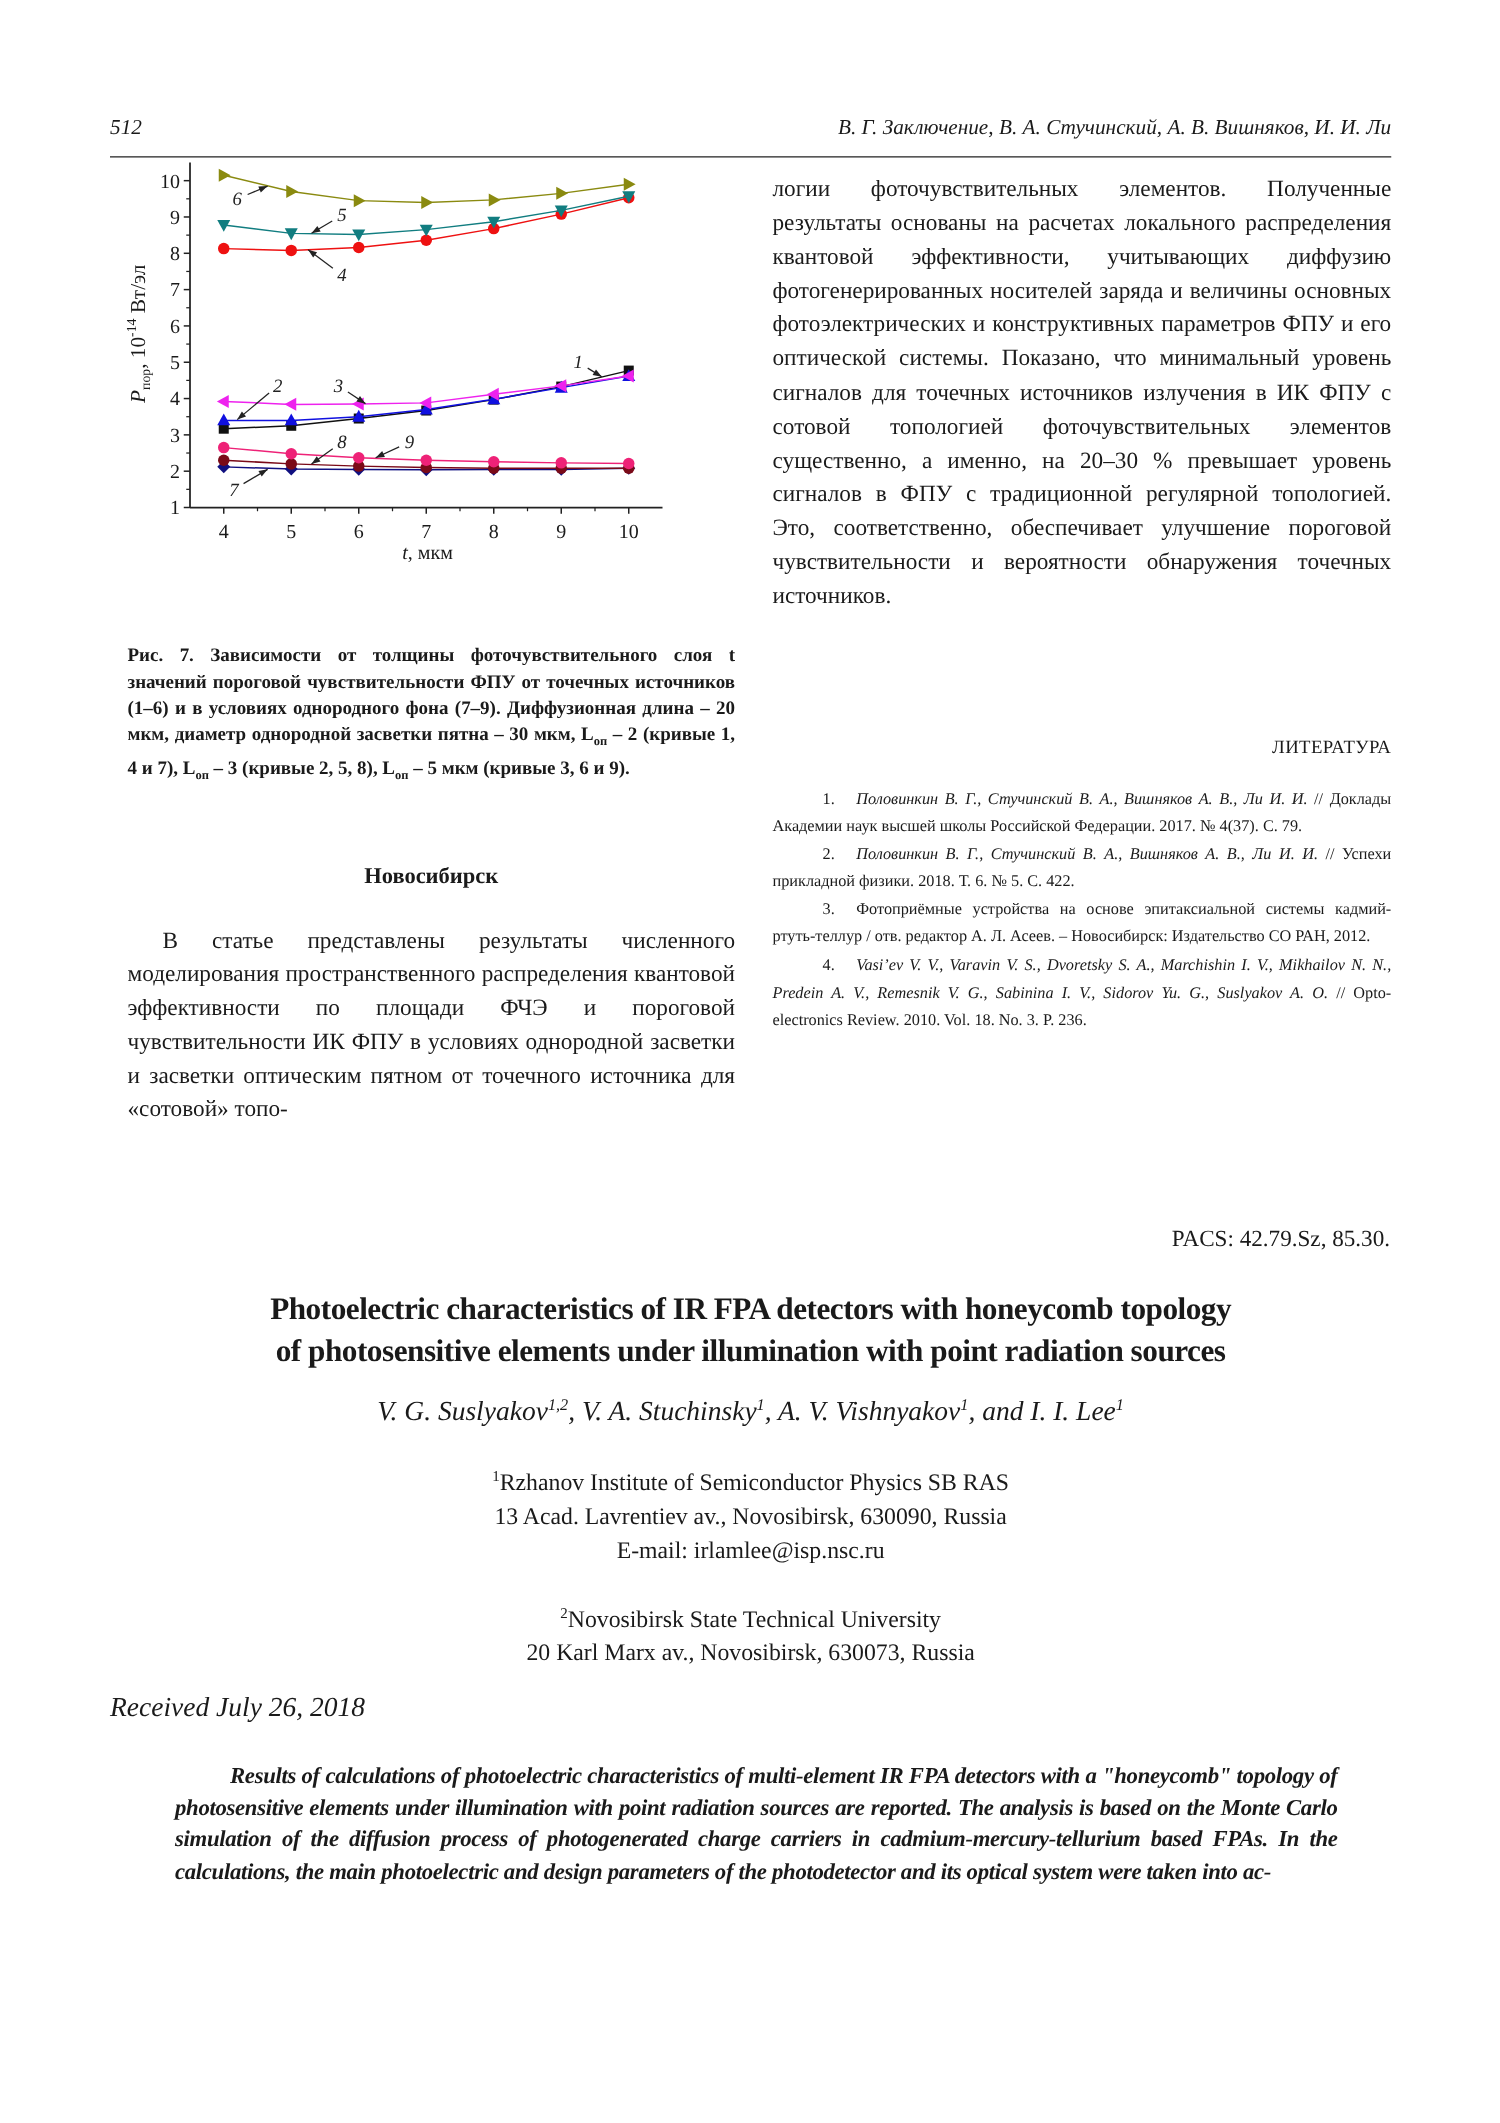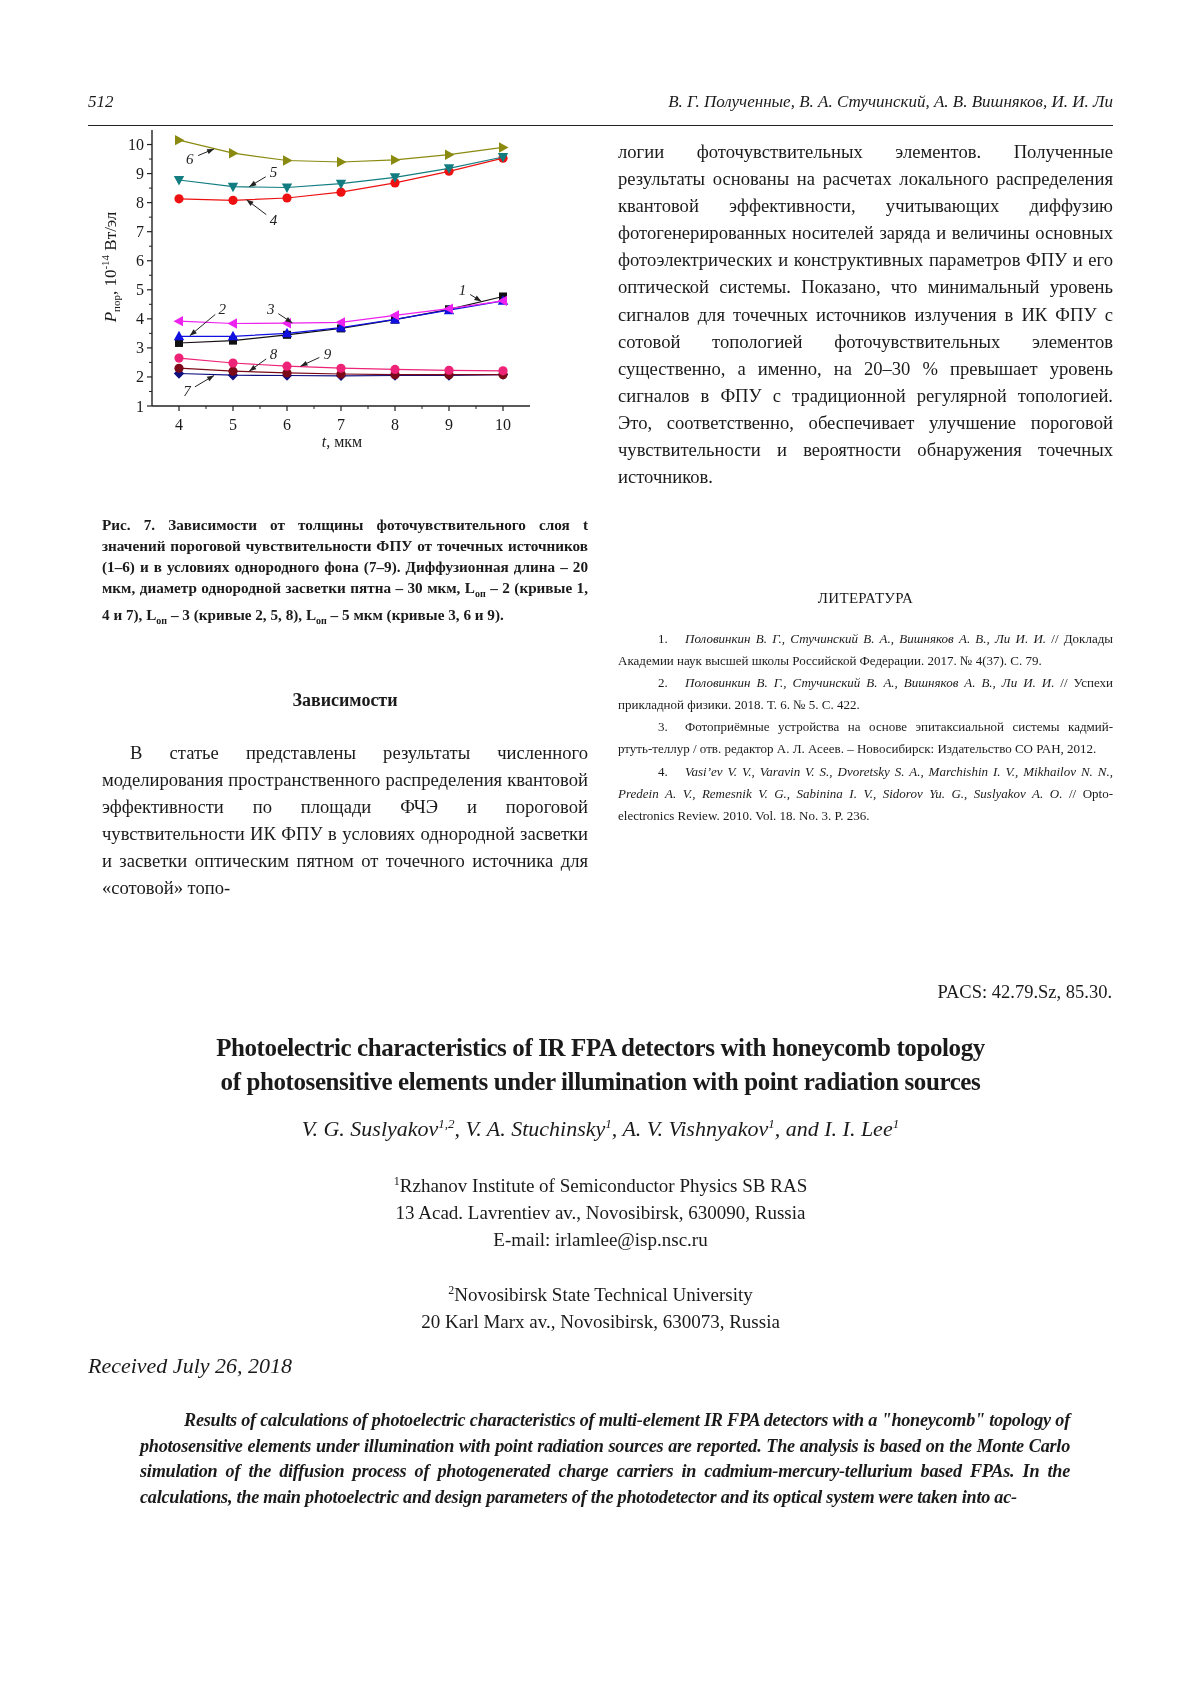--- a/index.html
+++ b/index.html
@@ -19,21 +19,21 @@
   .caption p { margin: 0; }
   .caption sub { font-size: 10px; }
 
   .section-title { left: 102px; top: 690px; width: 486px; text-align: center; font-weight: bold; font-size: 18px; }
   .left-body { left: 102px; top: 739px; width: 486px; font-size: 18.6px; line-height: 27.1px; text-align: justify; }
   .left-body p { margin: 0; text-indent: 28px; }
 
   .right-body { left: 618px; top: 138px; width: 495px; font-size: 18.6px; line-height: 27.1px; text-align: justify; }
   .right-body p { margin: 0; }
 
-  .refs-title { left: 618px; top: 590px; width: 495px; text-align: center; font-size: 15px; letter-spacing: 0.3px; }
+  .refs-title { left: 618px; top: 590px; width: 495px; text-align: right; font-size: 15px; letter-spacing: 0.3px; }
   .refs { left: 618px; top: 628px; width: 495px; font-size: 13px; line-height: 22.1px; text-align: justify; }
   .refs .ref { margin: 0; text-indent: 40px; }
   .refs .ref .num { display: inline-block; width: 27px; text-indent: 0; }
   .refs i { font-style: italic; }
 
   .pacs { right: 88px; top: 982px; font-size: 18.5px; }
   .en-title { left: 88px; top: 1031px; width: 1025px; text-align: center; font-size: 25px; line-height: 34px; font-weight: bold; letter-spacing: -0.4px; }
   .authors { left: 88px; top: 1116px; width: 1025px; text-align: center; font-size: 22px; font-style: italic; }
   .authors sup { font-size: 13px; }
   .affil { left: 88px; width: 1025px; text-align: center; font-size: 19px; line-height: 27px; }
@@ -42,21 +42,21 @@
   .affil2 { top: 1277px; }
   .received { left: 88px; top: 1353px; width: 1025px; text-align: left; font-size: 22px; font-style: italic; }
   .abstract { left: 140px; top: 1408px; width: 930px; font-size: 18.2px; line-height: 25.6px; font-weight: bold; font-style: italic; text-align: justify; letter-spacing: -0.25px; }
   .abstract p { margin: 0; text-indent: 44px; }
 </style>
 </head>
 <body>
 
 <div class="abs running-head">
   <span class="pg">512</span>
-  <span class="au">В. Г. Полученные, В. А. Стучинский, А. В. Вишняков, И. И. Ли</span>
+  <span class="au">В. Г. Заключение, В. А. Стучинский, А. В. Вишняков, И. И. Ли</span>
 </div>
 <div class="abs head-rule"></div>
 
 <div class="abs chart">
   <svg id="chart-svg" viewBox="0 0 480 370">
     <g id="axes">
         <line x1="52" y1="274" x2="430" y2="274" stroke="#222" stroke-width="1.4"></line>
         <line x1="52" y1="274" x2="52" y2="-2" stroke="#222" stroke-width="1.4"></line>
         <line x1="47" y1="274" x2="52" y2="274" stroke="#222" stroke-width="1.2"></line>
         <text x="44" y="279.5" text-anchor="end" font-size="16" fill="#1a1a1a" font-family="Liberation Serif, serif">1</text>
@@ -251,21 +251,21 @@
       <tspan font-style="italic">P</tspan><tspan font-size="11" dy="4">пор</tspan><tspan dy="-4">, 10</tspan><tspan font-size="11" dy="-7">-14</tspan><tspan dy="7"> Вт/эл</tspan>
     </text>
     <text id="x-label" x="242" y="315" text-anchor="middle" font-family="Liberation Serif, serif" font-size="16" fill="#1a1a1a"><tspan font-style="italic">t</tspan><tspan>, мкм</tspan></text>
   </svg>
 </div>
 
 <div class="abs caption">
   <p><span>Рис. 7.</span><span> Зависимости от толщины фоточувствительного слоя t значений пороговой чувствительности ФПУ от точечных источников (1–6) и в условиях однородного фона (7–9). Диффузионная длина – 20 мкм, диаметр однородной засветки пятна – 30 мкм, L</span><sub>оп</sub><span> – 2 (кривые 1, 4 и 7), L</span><sub>оп</sub><span> – 3 (кривые 2, 5, 8), L</span><sub>оп</sub><span> – 5 мкм (кривые 3, 6 и 9).</span></p>
 </div>
 
-<div class="abs section-title">Зависимости</div>
+<div class="abs section-title">Новосибирск</div>
 <div class="abs left-body">
   <p>В статье представлены результаты численного моделирования пространственного распределения квантовой эффективности по площади ФЧЭ и пороговой чувствительности ИК ФПУ в условиях однородной засветки и засветки оптическим пятном от точечного источника для «сотовой» топо-</p>
 </div>
 <div class="abs right-body">
   <p>логии фоточувствительных элементов. Полученные результаты основаны на расчетах локального распределения квантовой эффективности, учитывающих диффузию фотогенерированных носителей заряда и величины основных фотоэлектрических и конструктивных параметров ФПУ и его оптической системы. Показано, что минимальный уровень сигналов для точечных источников излучения в ИК ФПУ с сотовой топологией фоточувствительных элементов существенно, а именно, на 20–30 % превышает уровень сигналов в ФПУ с традиционной регулярной топологией. Это, соответственно, обеспечивает улучшение пороговой чувствительности и вероятности обнаружения точечных источников.</p>
 </div>
 
 <div class="abs refs-title">ЛИТЕРАТУРА</div>
 <div class="abs refs">
   <p class="ref"><span class="num">1.</span><i>Половинкин В. Г., Стучинский В. А., Вишняков А. В., Ли И. И.</i><span> // Доклады Академии наук высшей школы Российской Федерации. 2017. № 4(37). С. 79.</span></p>

